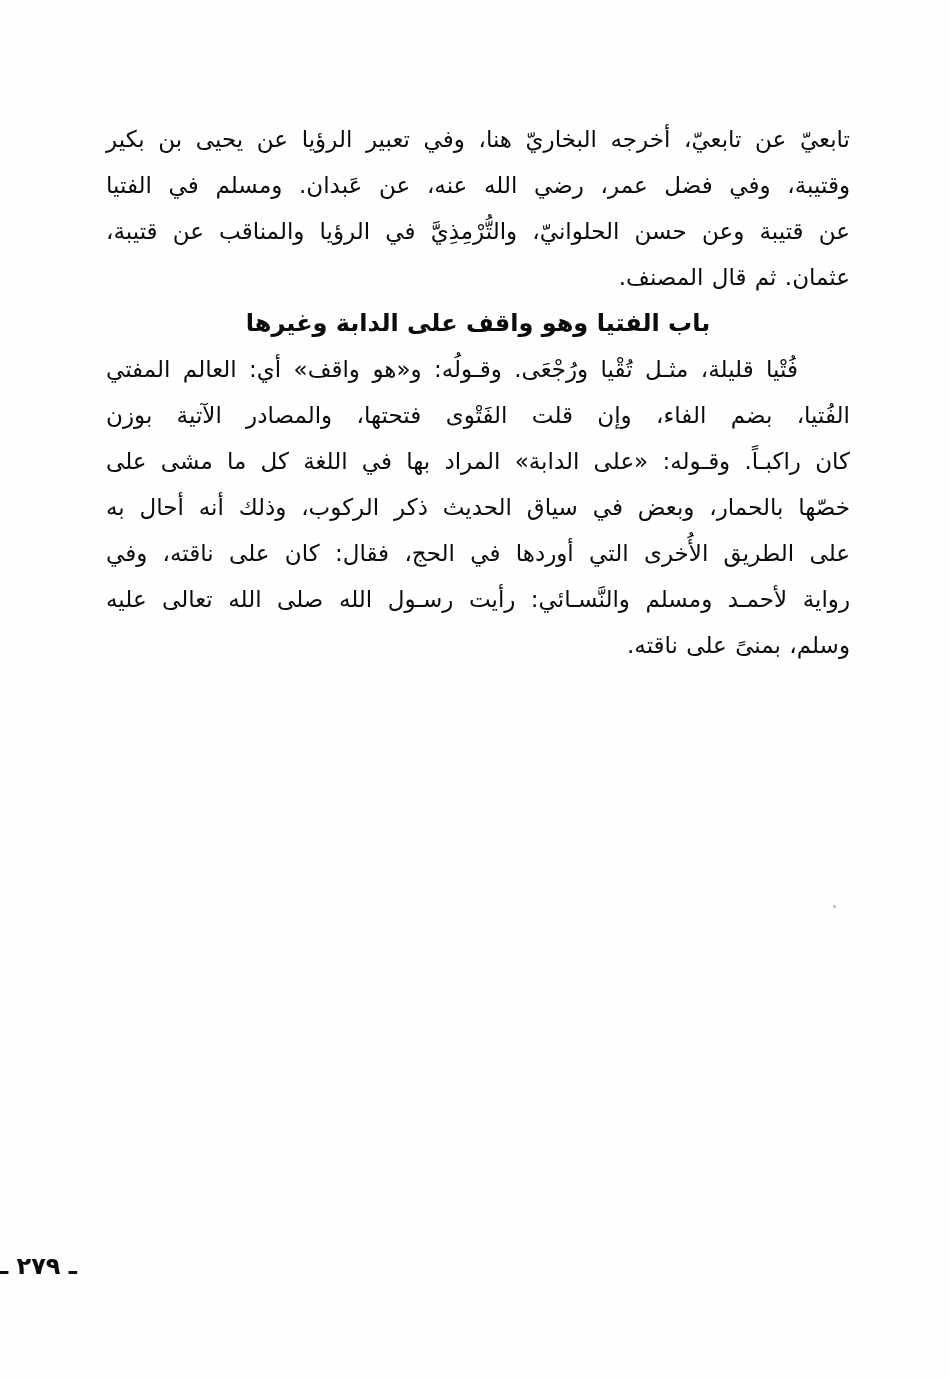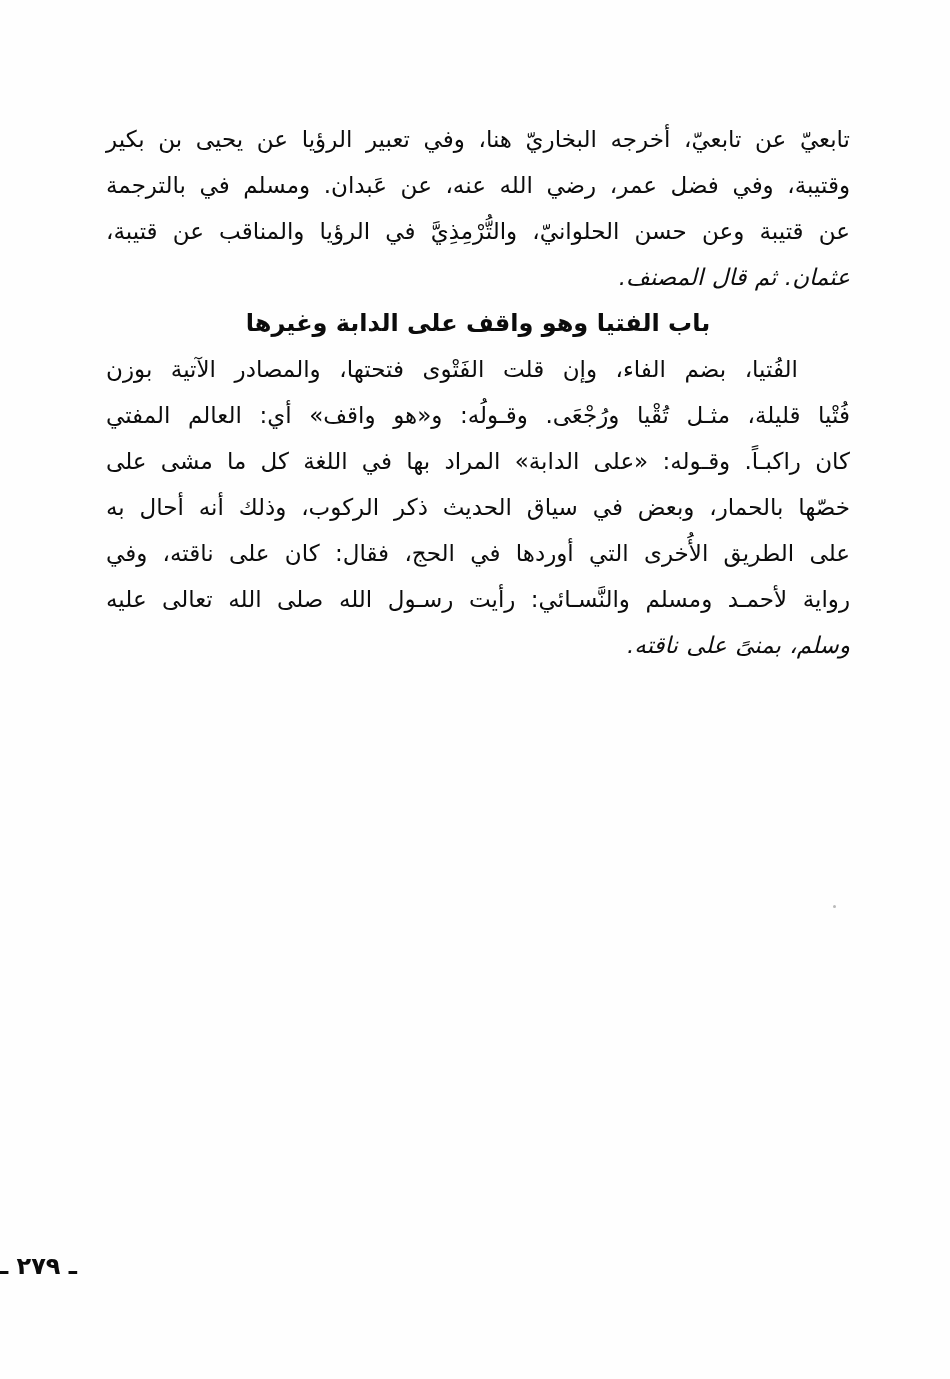--- a/index.html
+++ b/index.html
@@ -25,21 +25,20 @@
     font-size: 23px;
     line-height: 46px;
     white-space: nowrap;
     text-align: justify;
     text-align-last: justify;
     word-spacing: 1px;
   }
   .line.last {
     text-align: right;
     text-align-last: right;
-    font-style: italic;
   }
   .para.indent-first .line:first-child {
     padding-right: 52px;
   }
   .heading {
     font-size: 24px;
     font-weight: bold;
     line-height: 46px;
     text-align: center;
     white-space: nowrap;
@@ -66,30 +65,30 @@
 </style>
 </head>
 <body>
 
 <div class="page">
 
   <div class="text-block">
 
     <div class="para">
         <div class="line">تابعيّ عن تابعيّ، أخرجه البخاريّ هنا، وفي تعبير الرؤيا عن يحيى بن بكير</div>
-        <div class="line">وقتيبة، وفي فضل عمر، رضي الله عنه، عن عَبدان. ومسلم في بالترجمة</div>
+        <div class="line">وقتيبة، وفي فضل عمر، رضي الله عنه، عن عَبدان. ومسلم في الفتيا</div>
         <div class="line">عن قتيبة وعن حسن الحلوانيّ، والتُّرْمِذِيَّ في الرؤيا والمناقب عن قتيبة،</div>
         <div class="line last">عثمان. ثم قال المصنف.</div>
       </div>
 
     <div class="heading">باب الفتيا وهو واقف على الدابة وغيرها</div>
 
     <div class="para indent-first">
+        <div class="line">فُتْيا قليلة، مثـل تُقْيا ورُجْعَى. وقـولُه: و«هو واقف» أي: العالم المفتي</div>
         <div class="line">الفُتيا، بضم الفاء، وإن قلت الفَتْوى فتحتها، والمصادر الآتية بوزن</div>
-        <div class="line">فُتْيا قليلة، مثـل تُقْيا ورُجْعَى. وقـولُه: و«هو واقف» أي: العالم المفتي</div>
         <div class="line">كان راكبـاً. وقـوله: «على الدابة» المراد بها في اللغة كل ما مشى على</div>
         <div class="line">خصّها بالحمار، وبعض في سياق الحديث ذكر الركوب، وذلك أنه أحال به</div>
         <div class="line">على الطريق الأُخرى التي أوردها في الحج، فقال: كان على ناقته، وفي</div>
         <div class="line">رواية لأحمـد ومسلم والنَّسـائي: رأيت رسـول الله صلى الله تعالى عليه</div>
         <div class="line last">وسلم، بمنىً على ناقته.</div>
       </div>
 
   </div>
 
   <div class="page-number">ـ ٢٧٩ ـ</div>

